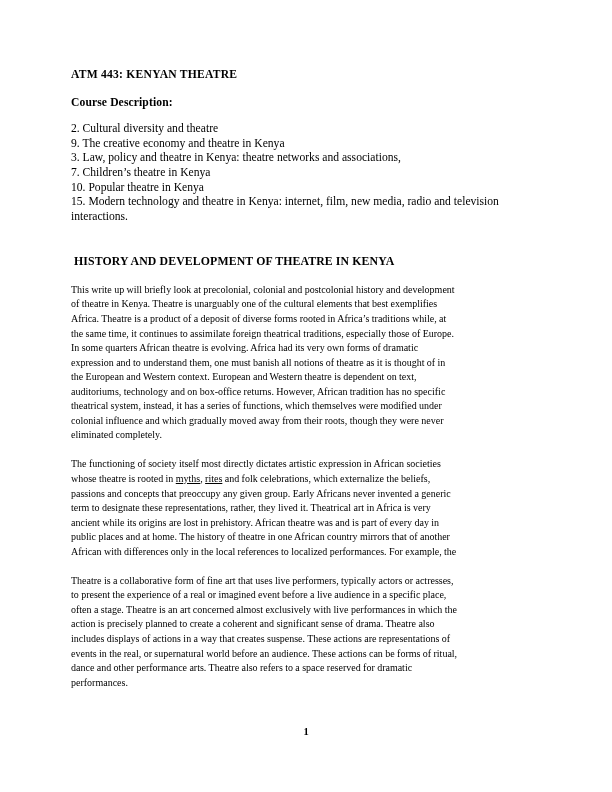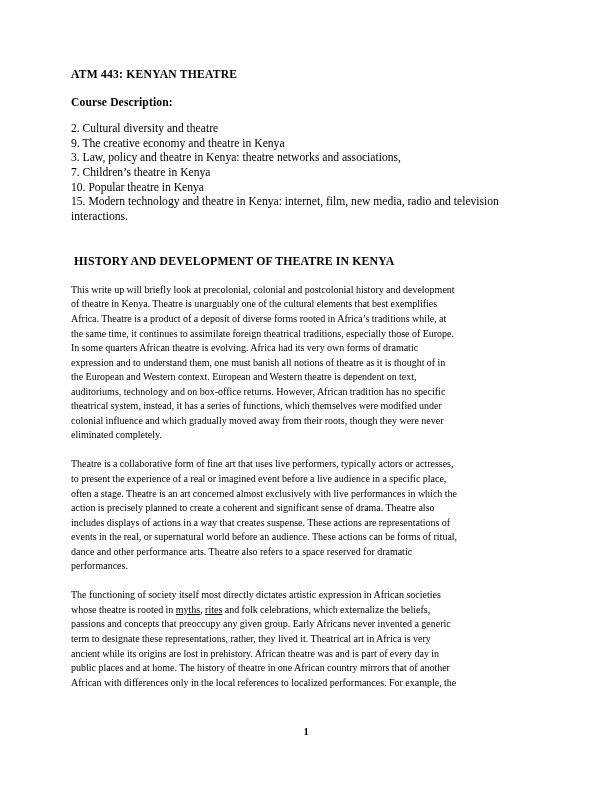--- a/index.html
+++ b/index.html
@@ -126,34 +126,34 @@
 Africa. Theatre is a product of a deposit of diverse forms rooted in Africa’s traditions while, at
 the same time, it continues to assimilate foreign theatrical traditions, especially those of Europe.
 In some quarters African theatre is evolving. Africa had its very own forms of dramatic
 expression and to understand them, one must banish all notions of theatre as it is thought of in
 the European and Western context. European and Western theatre is dependent on text,
 auditoriums, technology and on box-office returns. However, African tradition has no specific
 theatrical system, instead, it has a series of functions, which themselves were modified under
 colonial influence and which gradually moved away from their roots, though they were never
 eliminated completely.</p>
 
+    <p class="para"><span>The functioning of society itself most directly dictates artistic expression in African societies
+whose theatre is rooted in </span><span class="u">myths</span><span>, </span><span class="u">rites</span><span> and folk celebrations, which externalize the beliefs,
+passions and concepts that preoccupy any given group. Early Africans never invented a generic
+term to designate these representations, rather, they lived it. Theatrical art in Africa is very
+ancient while its origins are lost in prehistory. African theatre was and is part of every day in
+public places and at home. The history of theatre in one African country mirrors that of another
+African with differences only in the local references to localized performances. For example, the</span></p>
+
     <p class="para">Theatre is a collaborative form of fine art that uses live performers, typically actors or actresses,
 to present the experience of a real or imagined event before a live audience in a specific place,
 often a stage. Theatre is an art concerned almost exclusively with live performances in which the
 action is precisely planned to create a coherent and significant sense of drama. Theatre also
 includes displays of actions in a way that creates suspense. These actions are representations of
 events in the real, or supernatural world before an audience. These actions can be forms of ritual,
 dance and other performance arts. Theatre also refers to a space reserved for dramatic
 performances.</p>
 
-    <p class="para"><span>The functioning of society itself most directly dictates artistic expression in African societies
-whose theatre is rooted in </span><span class="u">myths</span><span>, </span><span class="u">rites</span><span> and folk celebrations, which externalize the beliefs,
-passions and concepts that preoccupy any given group. Early Africans never invented a generic
-term to designate these representations, rather, they lived it. Theatrical art in Africa is very
-ancient while its origins are lost in prehistory. African theatre was and is part of every day in
-public places and at home. The history of theatre in one African country mirrors that of another
-African with differences only in the local references to localized performances. For example, the</span></p>
-
   </div>
 
   <div class="page-number">1</div>
 
 </div>
 
 </body></html>

